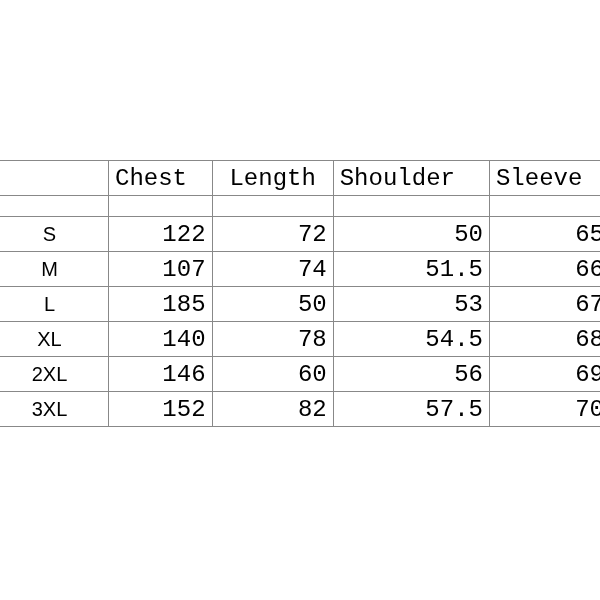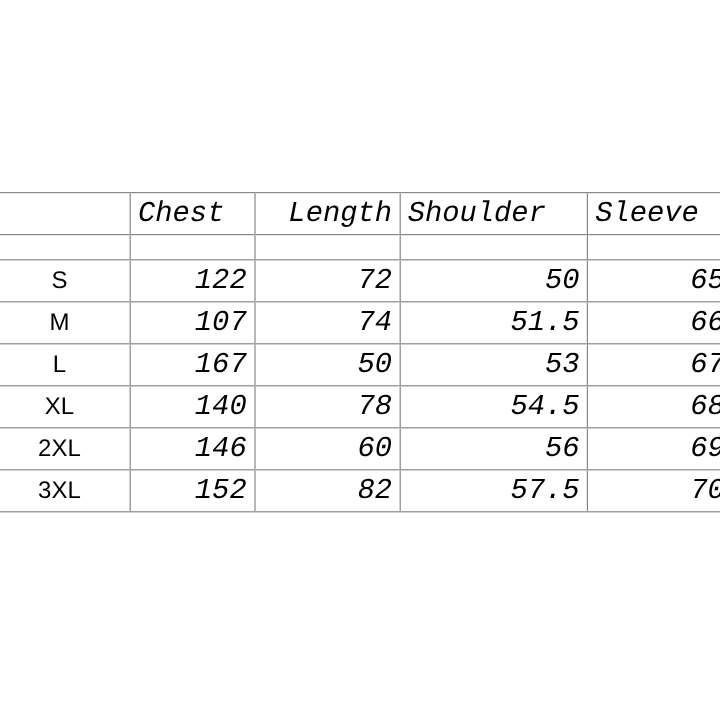--- a/index.html
+++ b/index.html
@@ -39,39 +39,38 @@
       text-align: center;
       font-family: "Arial Narrow", Arial, sans-serif;
       font-size: 20px;
     }
     .size-col.header {
       font-family: "Courier New", Courier, monospace;
     }
     .num-col {
       text-align: right;
       font-family: "Courier New", Courier, monospace;
-      font-style: italic;
     }
     .bottom-border td {
       border-bottom: 1px solid #888;
     }
     .empty-row td {
       height: 20px;
     }
   </style>
 </head>
 <body>
 
 <div class="table-container">
   <table>
     <tbody>
         <tr class="header-row">
       <td class="size-col header"></td>
       <td class="num-col" style="text-align:left">Chest</td>
-      <td class="num-col" style="text-align:right">Length</td>
+      <td class="num-col" style="text-align:center">Length</td>
       <td class="num-col" style="text-align:left">Shoulder</td>
       <td class="num-col" style="text-align:left">Sleeve</td>
     </tr>
     <tr class="empty-row">
       <td class="size-col"></td>
           <td></td>
           <td></td>
           <td></td>
           <td></td>
     </tr>
@@ -84,21 +83,21 @@
     </tr>
     <tr>
       <td class="size-col">M</td>
       <td class="num-col">107</td>
       <td class="num-col">74</td>
       <td class="num-col">51.5</td>
       <td class="num-col">66</td>
     </tr>
     <tr>
       <td class="size-col">L</td>
-      <td class="num-col">167</td>
+      <td class="num-col">185</td>
       <td class="num-col">50</td>
       <td class="num-col">53</td>
       <td class="num-col">67</td>
     </tr>
     <tr>
       <td class="size-col">XL</td>
       <td class="num-col">140</td>
       <td class="num-col">78</td>
       <td class="num-col">54.5</td>
       <td class="num-col">68</td>

